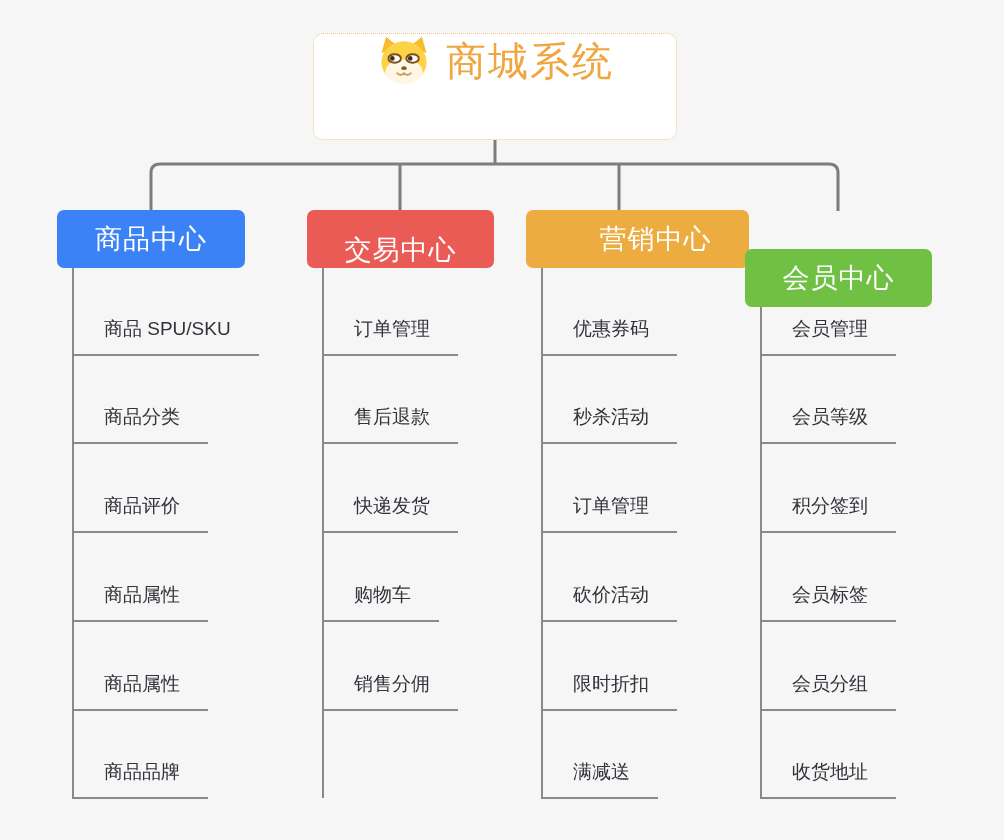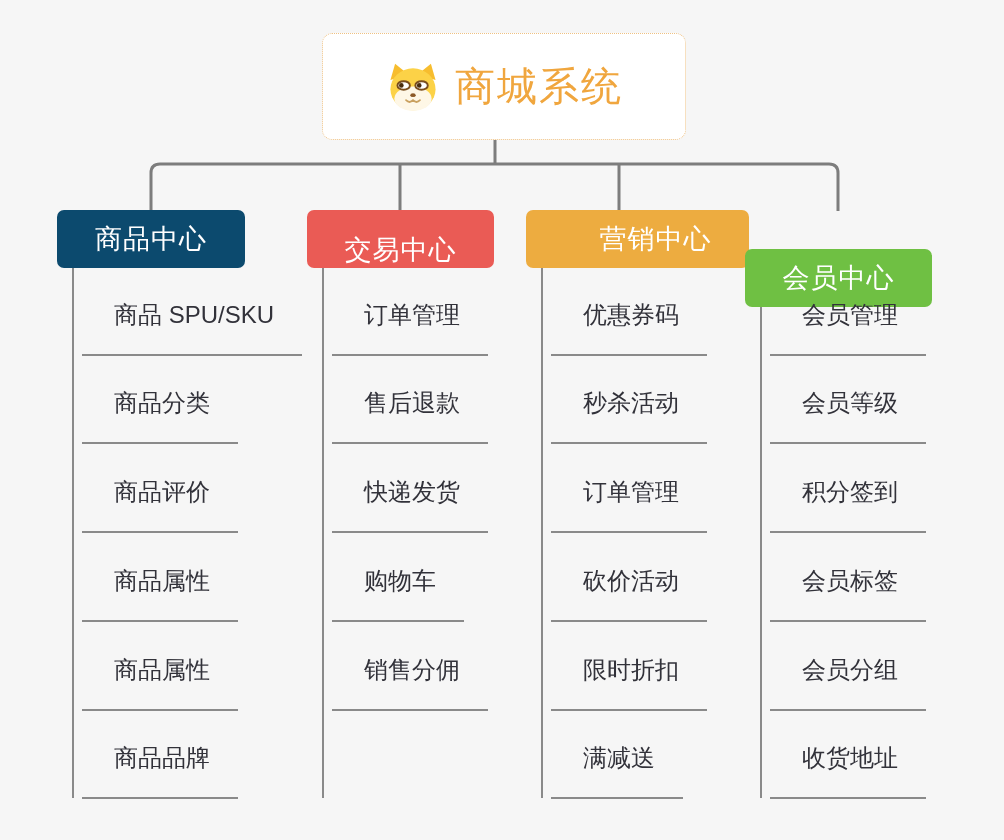--- a/index.html
+++ b/index.html
@@ -6,45 +6,44 @@
   .canvas {
     position:relative; width:1004px; height:840px; background:#F6F6F6;
     font-family:"Liberation Sans","DejaVu Sans",sans-serif; overflow:hidden;
   }
   svg.wires { position:absolute; left:0; top:0; width:1004px; height:840px; }
 
   
   .root-node {
     position:absolute; left:313px; top:33px; width:364px; height:107px;
     background:#FFFFFF; border:1px dotted #EFC182; border-radius:10px;
-    box-sizing:border-box; display:flex; align-items:center; justify-content:center; gap:14px;
+    box-sizing:border-box; display:flex; justify-content:center; gap:14px;
     z-index:2;
-    margin-left:9px;
   }
   .root-title { font-size:40px; font-weight:500; letter-spacing:2px; }
   .shiba { width:56px; height:52px; flex:0 0 auto; }
 
   
   .col { position:absolute; top:210px; width:280px; height:630px; z-index:2; }
   .c0 { left:57px; } .c1 { left:307px; } .c2 { left:526px; } .c3 { left:745px; }
 
   .branch {
     position:absolute; left:0; top:0; height:58px; border-radius:7px;
     display:flex; align-items:center; justify-content:center;
     color:#FFFFFF; font-size:27px; letter-spacing:1px;
   }
   .c0 .branch { width:188px; } .c1 .branch { width:187px;align-items:flex-end; }
   .c2 .branch { width:187px; } .c3 .branch { width:187px; }
 
   .leaf {
-    position:absolute; left:25px; height:44px; box-sizing:border-box;
+    position:absolute; left:15px; height:44px; box-sizing:border-box;
     display:inline-flex; align-items:flex-end;
-    padding:0 28px 23px 32px;
+    padding:0 28px 12px 32px;
     border-bottom:2px solid #8A8A8A;
-    font-size:24px; color:#32323A; white-space:nowrap;
+    font-size:19px; color:#32323A; white-space:nowrap;
     cursor:default;
   }
   .leaf:nth-of-type(2) { top:102px; }
   .leaf:nth-of-type(3) { top:190px; }
   .leaf:nth-of-type(4) { top:279px; }
   .leaf:nth-of-type(5) { top:368px; }
   .leaf:nth-of-type(6) { top:457px; }
   .leaf:nth-of-type(7) { top:545px; }
 </style>
 </head>
@@ -77,21 +76,21 @@
       <ellipse cx="47" cy="30" rx="8" ry="5.5" fill="#FFFFFF" stroke="#7A4E1E" stroke-width="2.5"></ellipse>
       <circle cx="21" cy="30" r="3" fill="#4A2D0E"></circle>
       <circle cx="44" cy="30" r="3" fill="#4A2D0E"></circle>
       <ellipse cx="36" cy="42.5" rx="3.5" ry="2.5" fill="#8C5A28"></ellipse>
       <path d="M27 49 Q31.5 53.5 36 49 Q40.5 53.5 45 49" stroke="#C9A05E" stroke-width="2.2" fill="none" stroke-linecap="round"></path>
     </svg>
     <span class="root-title" style="color: rgb(240, 166, 62);">商城系统</span>
   </div>
 
   <div class="col c0">
-    <div class="branch" style="background-color: #0c4a6e;">
+    <div class="branch" style="background-color: #3b82f6;">
       <span>商品中心</span>
     </div>
     <div class="leaf">商品 SPU/SKU</div>
     <div class="leaf">商品分类</div>
     <div class="leaf">商品评价</div>
     <div class="leaf">商品属性</div>
     <div class="leaf">商品属性</div>
     <div class="leaf">商品品牌</div>
   </div>
 

